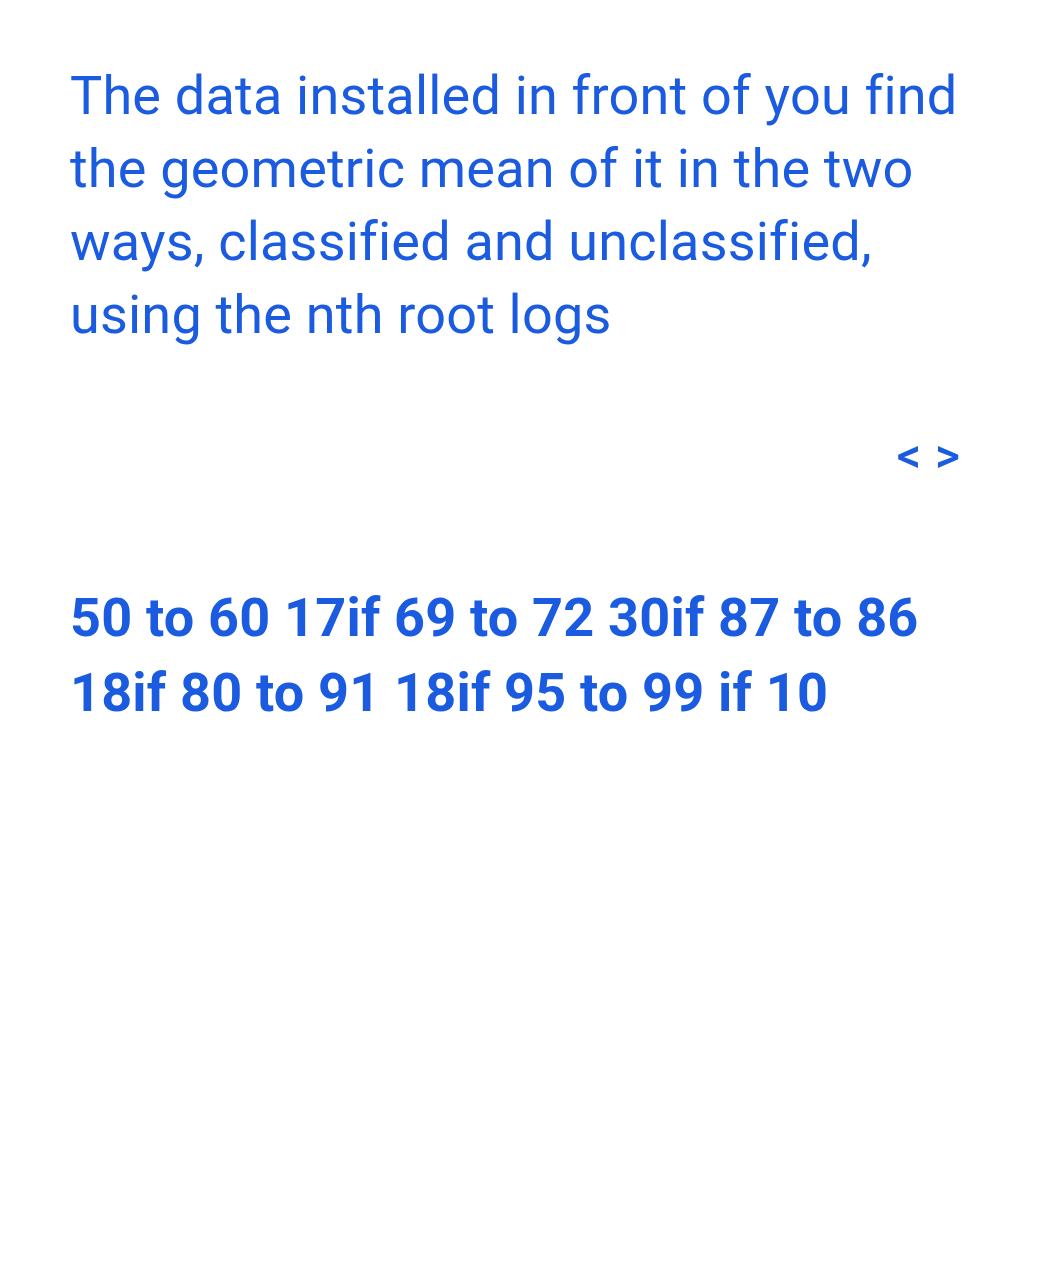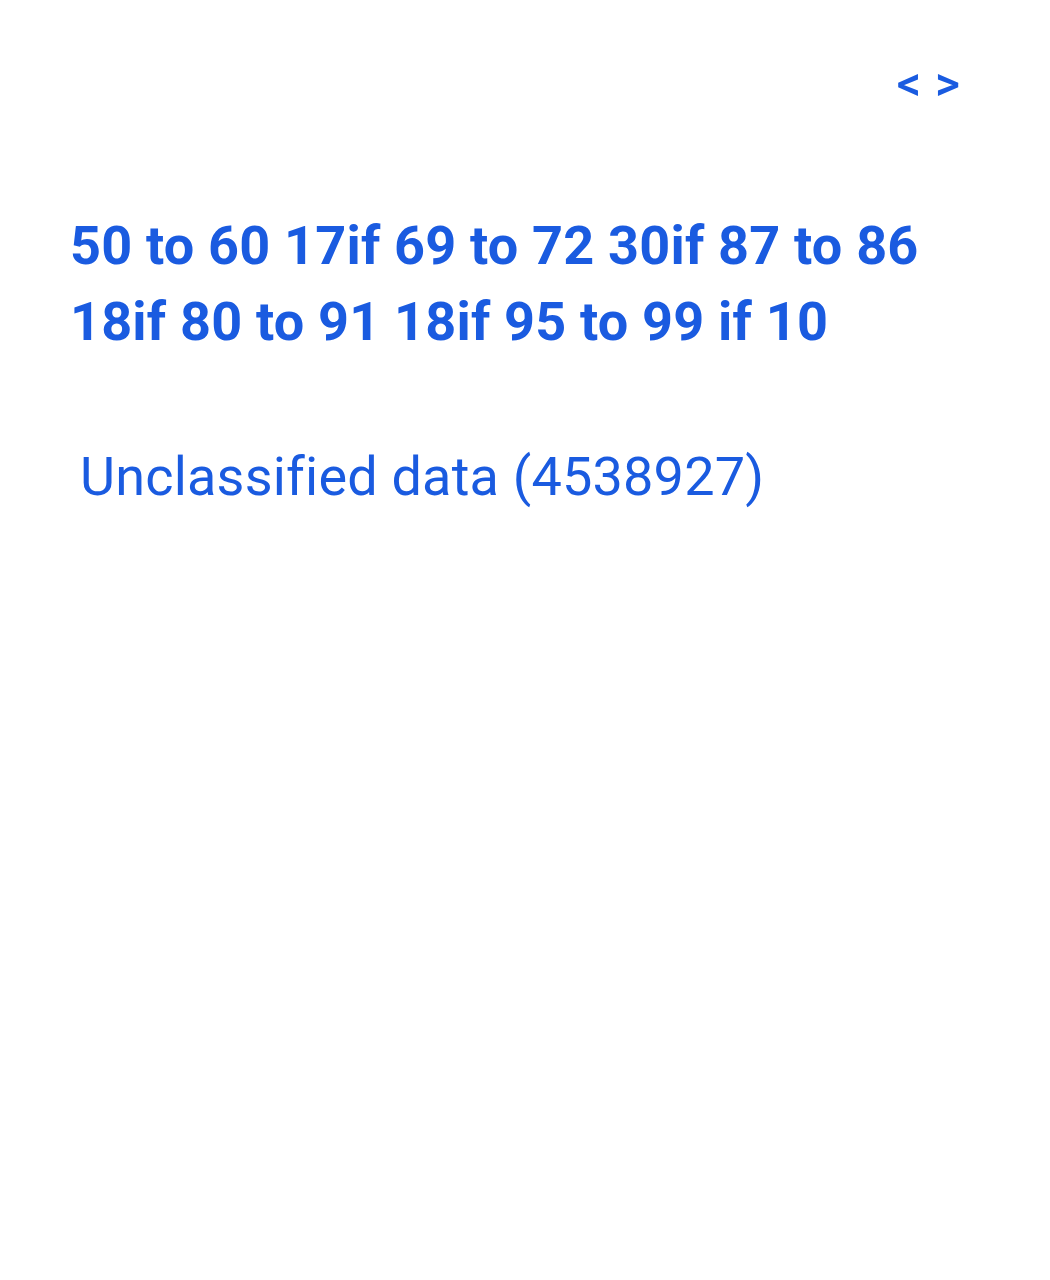--- a/index.html
+++ b/index.html
@@ -53,23 +53,23 @@
     font-weight: 400;
     letter-spacing: 0.2px;
     padding-left: 10px;
   }
 </style>
 </head>
 <body>
 
 <div class="page">
 
+  <div class="paragraph">The data installed in front of you find the geometric mean of it in the two ways, classified and unclassified, using the nth root logs</div>
 
   <div class="nav-row">
     <span class="nav-btn">&lt;</span>
     <span class="nav-btn">&gt;</span>
   </div>
 
   <div class="data-block"> 50 to 60 17if 69 to 72 30if 87 to 86 18if 80 to 91 18if 95 to 99 if 10</div>
 
-  <div class="unclassified">Unclassified data (4538927)</div>
 
 </div>
 
 </body></html>

